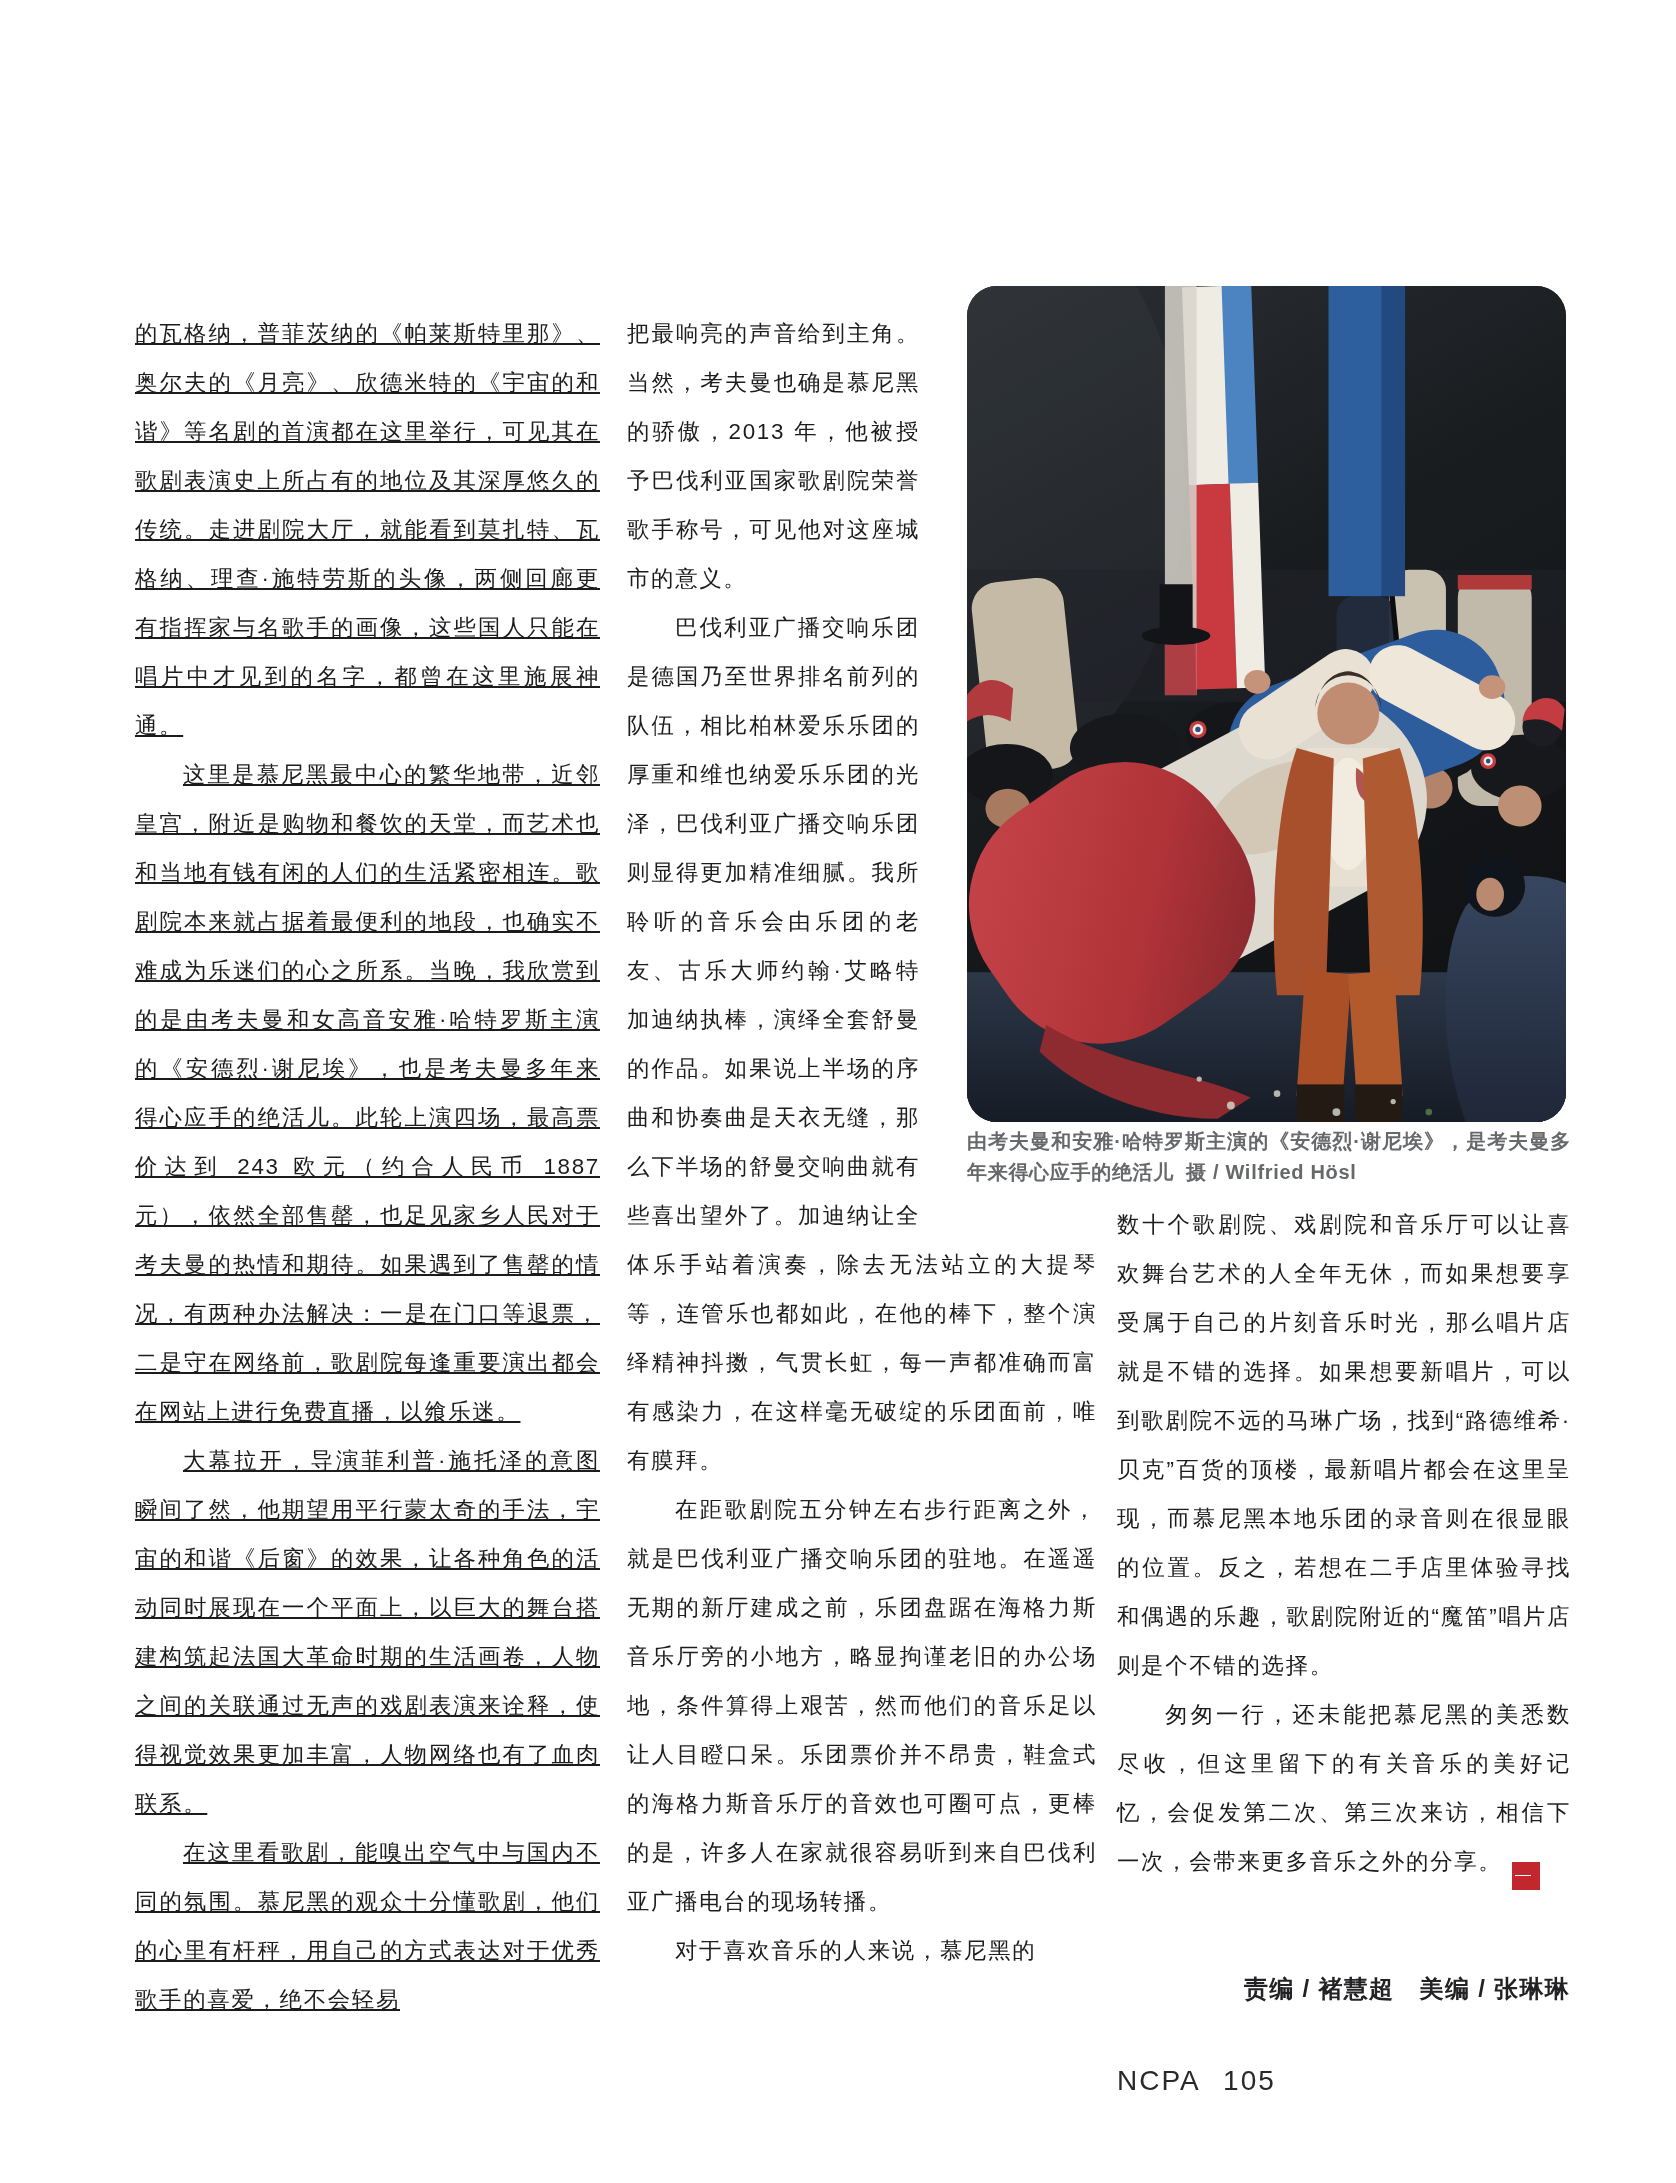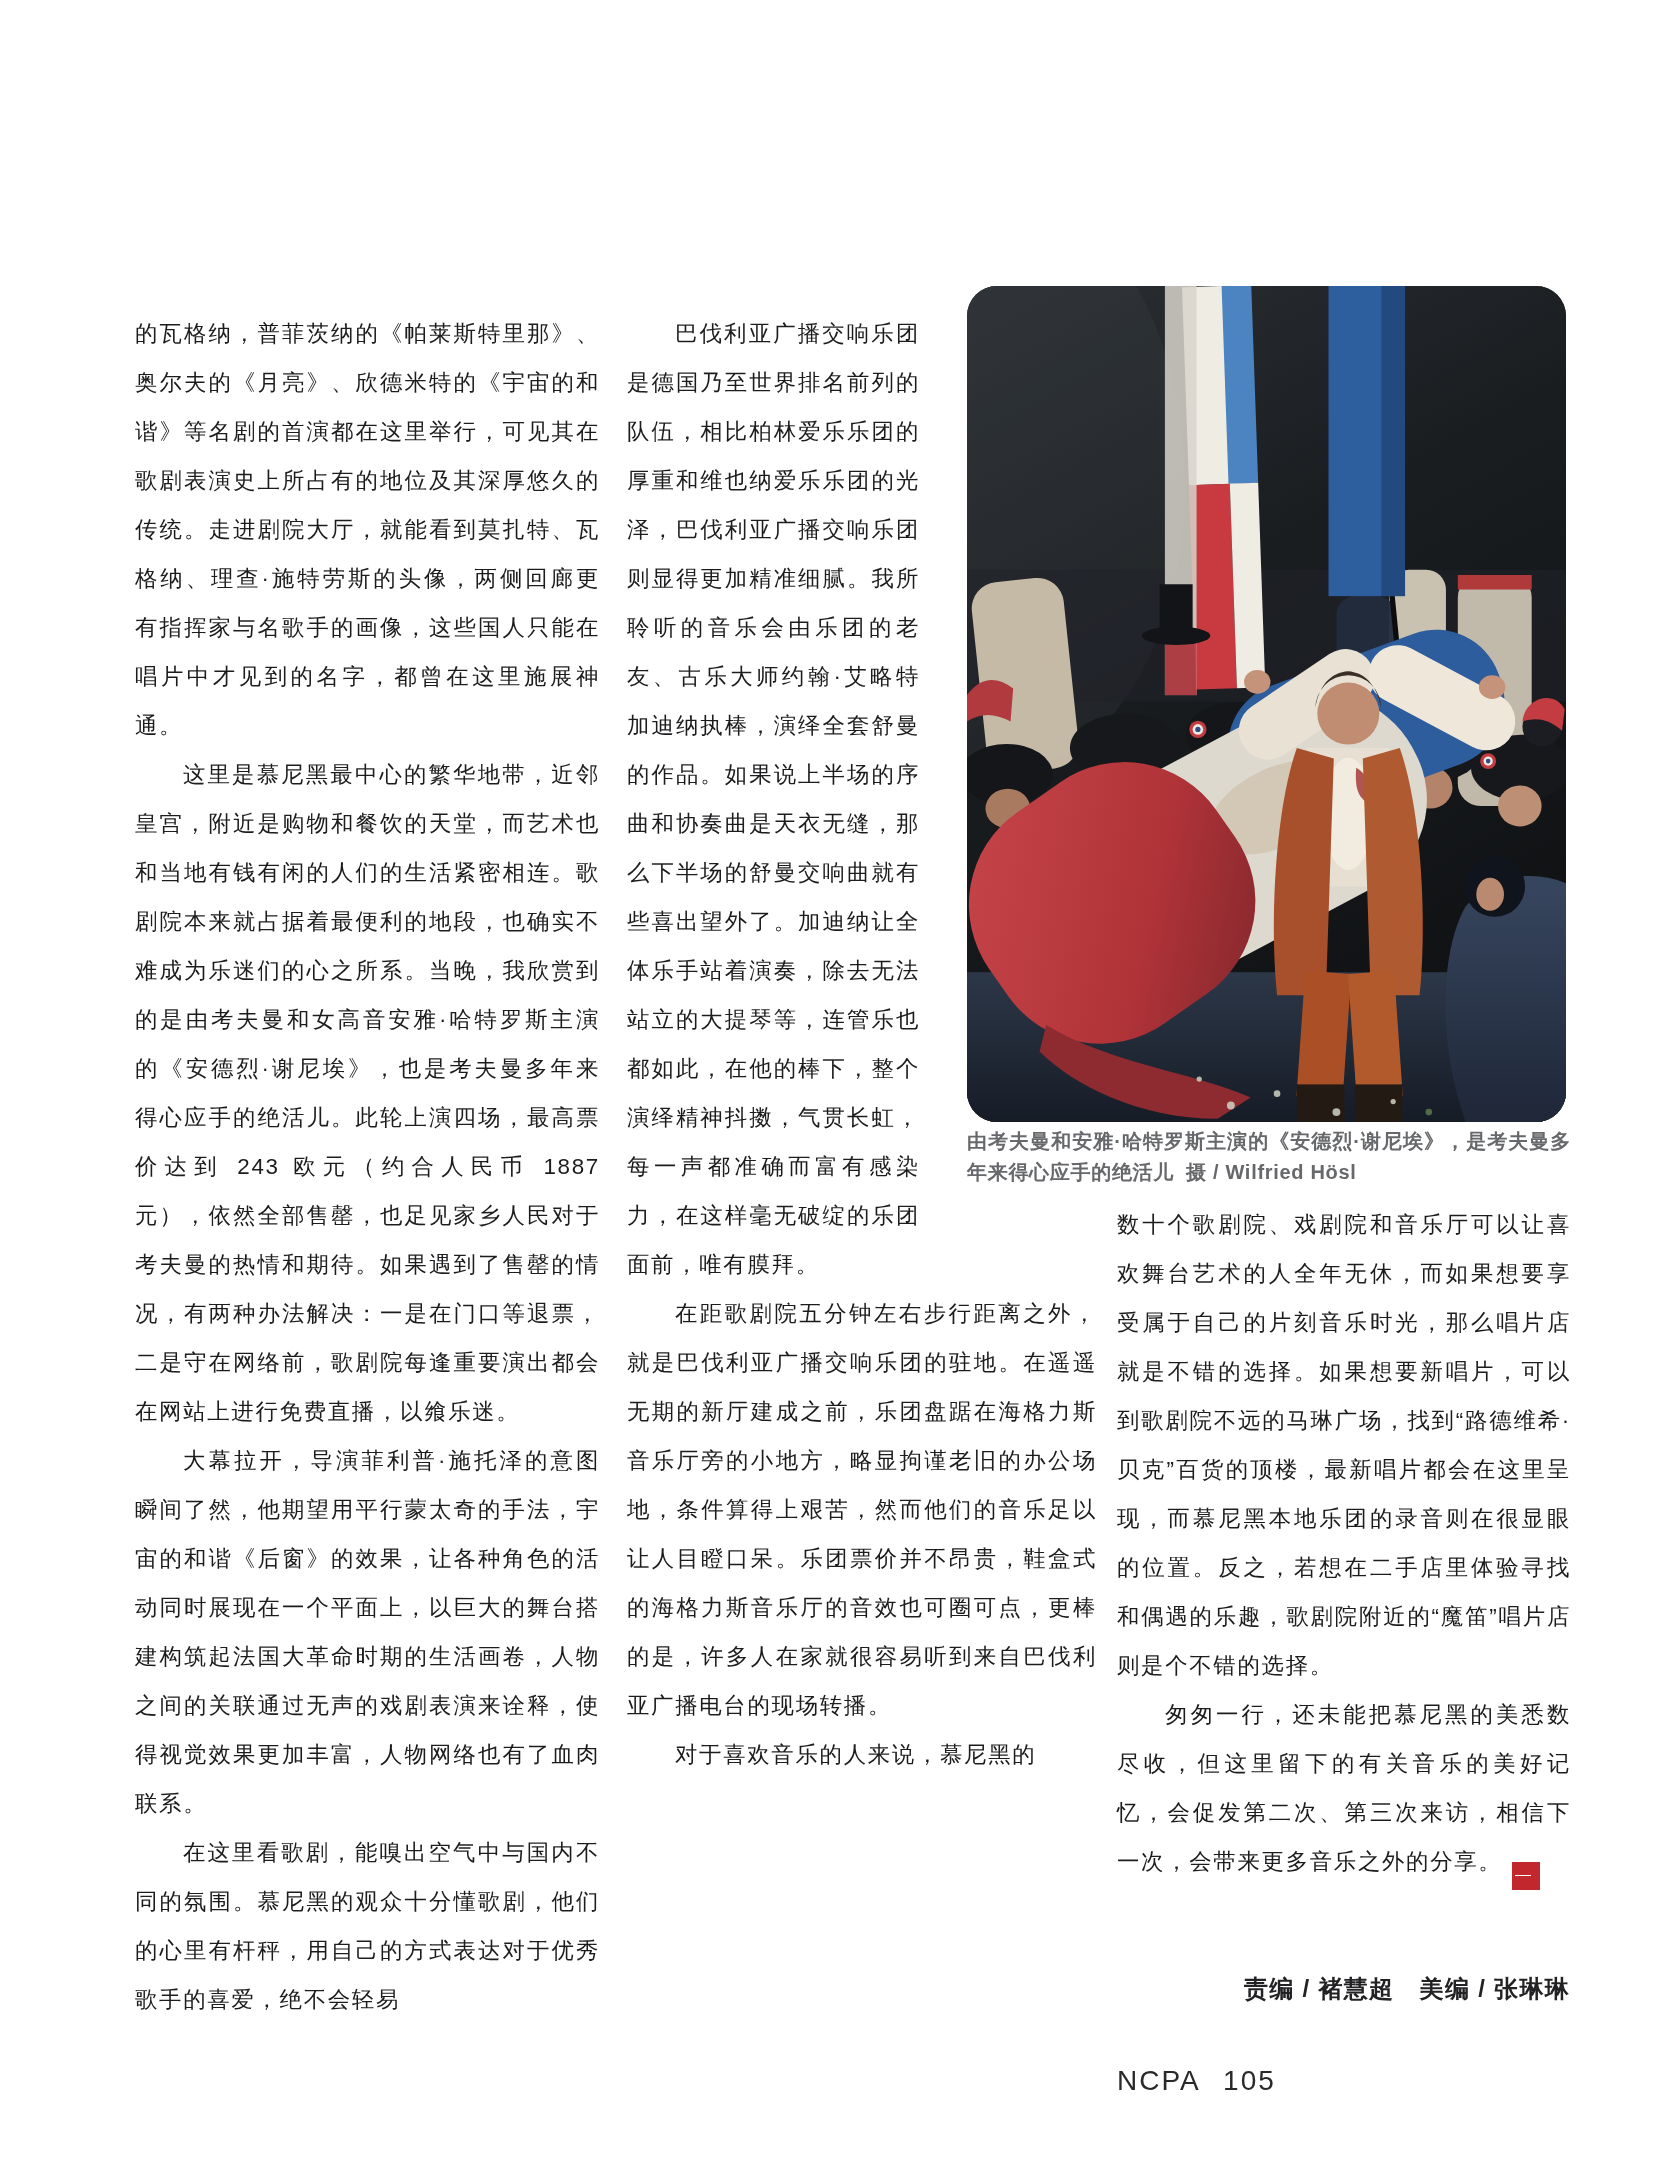--- a/index.html
+++ b/index.html
@@ -16,21 +16,21 @@
   .col{
     position:absolute;
     font-size:22.4px;
     line-height:49px;
     letter-spacing:1.7px;
     text-align:justify;
     color:#1c1c1e;
   }
   .col p{margin:0;padding:0;}
   .col p.indent{text-indent:48px;}
-  .col-left{left:135px;top:309px;width:465px;}
+  .col-left{left:135px;top:309px;width:465px;text-decoration:underline;}
   .col-middle{left:627px;top:309px;width:470px;}
   .col-right{left:1117px;top:1200px;width:454px;}
   
   .photo-intrusion-spacer{
     float:right;
     width:177px;
     height:919px;
   }
   
   .photo{
@@ -102,20 +102,21 @@
 
   <div class="col col-left">
       <p class="">的瓦格纳，普菲茨纳的《帕莱斯特里那》、奥尔夫的《月亮》、欣德米特的《宇宙的和谐》等名剧的首演都在这里举行，可见其在歌剧表演史上所占有的地位及其深厚悠久的传统。走进剧院大厅，就能看到莫扎特、瓦格纳、理查·施特劳斯的头像，两侧回廊更有指挥家与名歌手的画像，这些国人只能在唱片中才见到的名字，都曾在这里施展神通。</p>
       <p class="indent">这里是慕尼黑最中心的繁华地带，近邻皇宫，附近是购物和餐饮的天堂，而艺术也和当地有钱有闲的人们的生活紧密相连。歌剧院本来就占据着最便利的地段，也确实不难成为乐迷们的心之所系。当晚，我欣赏到的是由考夫曼和女高音安雅·哈特罗斯主演的《安德烈·谢尼埃》，也是考夫曼多年来得心应手的绝活儿。此轮上演四场，最高票价达到 243 欧元（约合人民币 1887 元），依然全部售罄，也足见家乡人民对于考夫曼的热情和期待。如果遇到了售罄的情况，有两种办法解决：一是在门口等退票，二是守在网络前，歌剧院每逢重要演出都会在网站上进行免费直播，以飨乐迷。</p>
       <p class="indent">大幕拉开，导演菲利普·施托泽的意图瞬间了然，他期望用平行蒙太奇的手法，宇宙的和谐《后窗》的效果，让各种角色的活动同时展现在一个平面上，以巨大的舞台搭建构筑起法国大革命时期的生活画卷，人物之间的关联通过无声的戏剧表演来诠释，使得视觉效果更加丰富，人物网络也有了血肉联系。</p>
       <p class="indent">在这里看歌剧，能嗅出空气中与国内不同的氛围。慕尼黑的观众十分懂歌剧，他们的心里有杆秤，用自己的方式表达对于优秀歌手的喜爱，绝不会轻易</p>
     </div>
 
   <div class="col col-middle">
     <div class="photo-intrusion-spacer"></div>
+  <p class="">把最响亮的声音给到主角。当然，考夫曼也确是慕尼黑的骄傲，2013 年，他被授予巴伐利亚国家歌剧院荣誉歌手称号，可见他对这座城市的意义。</p>
       <p class="indent">巴伐利亚广播交响乐团是德国乃至世界排名前列的队伍，相比柏林爱乐乐团的厚重和维也纳爱乐乐团的光泽，巴伐利亚广播交响乐团则显得更加精准细腻。我所聆听的音乐会由乐团的老友、古乐大师约翰·艾略特加迪纳执棒，演绎全套舒曼的作品。如果说上半场的序曲和协奏曲是天衣无缝，那么下半场的舒曼交响曲就有些喜出望外了。加迪纳让全体乐手站着演奏，除去无法站立的大提琴等，连管乐也都如此，在他的棒下，整个演绎精神抖擞，气贯长虹，每一声都准确而富有感染力，在这样毫无破绽的乐团面前，唯有膜拜。</p>
       <p class="indent">在距歌剧院五分钟左右步行距离之外，就是巴伐利亚广播交响乐团的驻地。在遥遥无期的新厅建成之前，乐团盘踞在海格力斯音乐厅旁的小地方，略显拘谨老旧的办公场地，条件算得上艰苦，然而他们的音乐足以让人目瞪口呆。乐团票价并不昂贵，鞋盒式的海格力斯音乐厅的音效也可圈可点，更棒的是，许多人在家就很容易听到来自巴伐利亚广播电台的现场转播。</p>
       <p class="indent">对于喜欢音乐的人来说，慕尼黑的</p>
     </div>
 
   <div class="col col-right">
       <p class="">数十个歌剧院、戏剧院和音乐厅可以让喜欢舞台艺术的人全年无休，而如果想要享受属于自己的片刻音乐时光，那么唱片店就是不错的选择。如果想要新唱片，可以到歌剧院不远的马琳广场，找到“路德维希·贝克”百货的顶楼，最新唱片都会在这里呈现，而慕尼黑本地乐团的录音则在很显眼的位置。反之，若想在二手店里体验寻找和偶遇的乐趣，歌剧院附近的“魔笛”唱片店则是个不错的选择。</p>
       <p class="indent">匆匆一行，还未能把慕尼黑的美悉数尽收，但这里留下的有关音乐的美好记忆，会促发第二次、第三次来访，相信下一次，会带来更多音乐之外的分享。<span class="endmark" style="background: rgb(193, 39, 45);">
           <span class="nc">NC</span>
           <span>PA</span>

